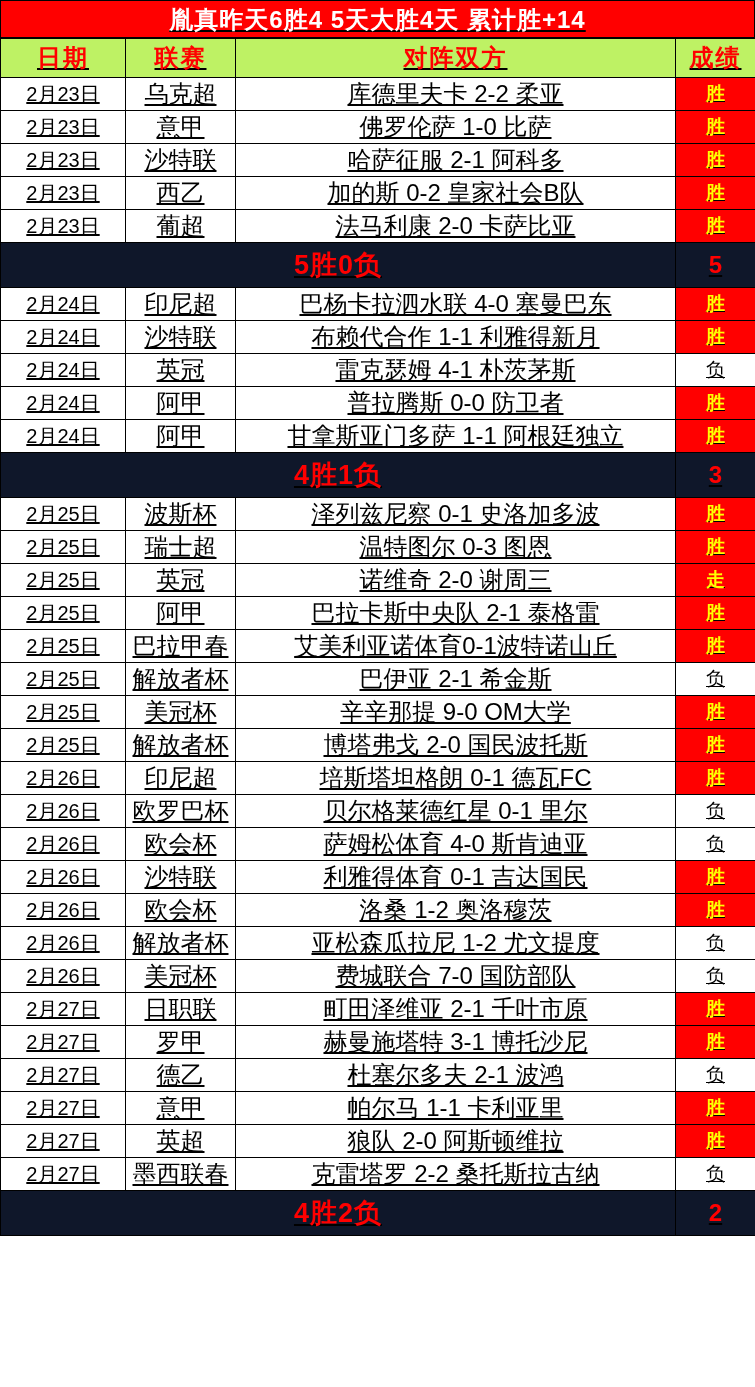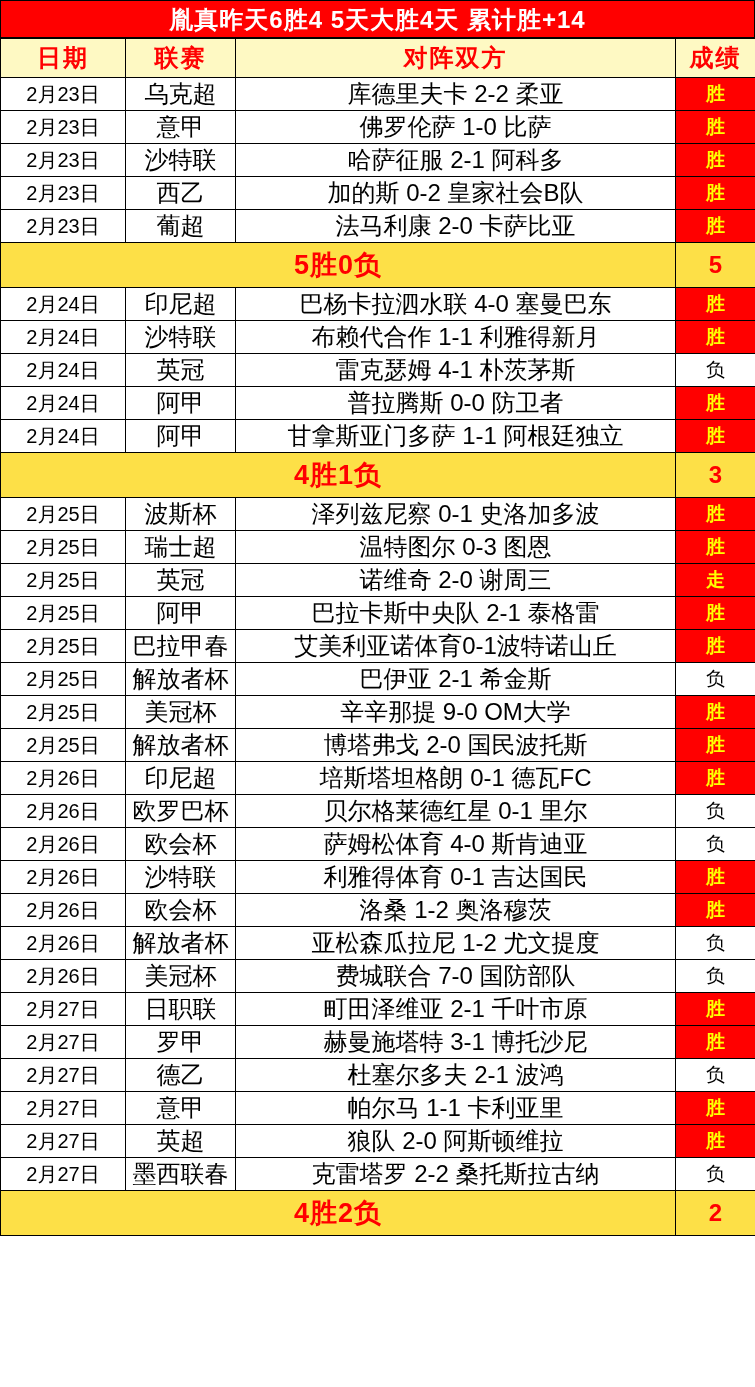--- a/index.html
+++ b/index.html
@@ -7,20 +7,21 @@
     padding: 0;
     background: #ffffff;
   }
   body {
     width: 755px;
     font-family: "Liberation Sans", "DejaVu Sans", sans-serif;
   }
   .sheet {
     width: 755px;
     box-sizing: border-box;
+    text-decoration: underline;
   }
   .title-bar {
     background: #ff0000;
     color: #ffffff;
     font-size: 24px;
     font-weight: bold;
     text-align: center;
     line-height: 38px;
     height: 38px;
     border: 1px solid #000000;
@@ -37,21 +38,21 @@
     padding: 0;
     margin: 0;
     text-align: center;
     vertical-align: middle;
     font-size: 19px;
     height: 32px;
     overflow: hidden;
     white-space: nowrap;
   }
   thead th {
-    background: #fef9c3;
+    background: #bef264;
     color: #ff0000;
     font-weight: bold;
     font-size: 24px;
     height: 38px;
     letter-spacing: 2px;
   }
   col.c-date { width: 125px; }
   col.c-league { width: 110px; }
   col.c-match { width: 440px; }
   col.c-result { width: 80px; }
@@ -80,21 +81,21 @@
     color: #000000;
     font-size: 19px;
   }
   td.res-push {
     background: #ff0000;
     color: #ffff00;
     font-weight: bold;
     font-size: 19px;
   }
   tr.summary td {
-    background: #fde047;
+    background: #0f172a;
     height: 44px;
   }
   tr.summary td.sum-label {
     color: #ff0000;
     font-weight: bold;
     font-size: 27px;
     letter-spacing: 1px;
   }
   tr.summary td.sum-value {
     color: #ff0000;

